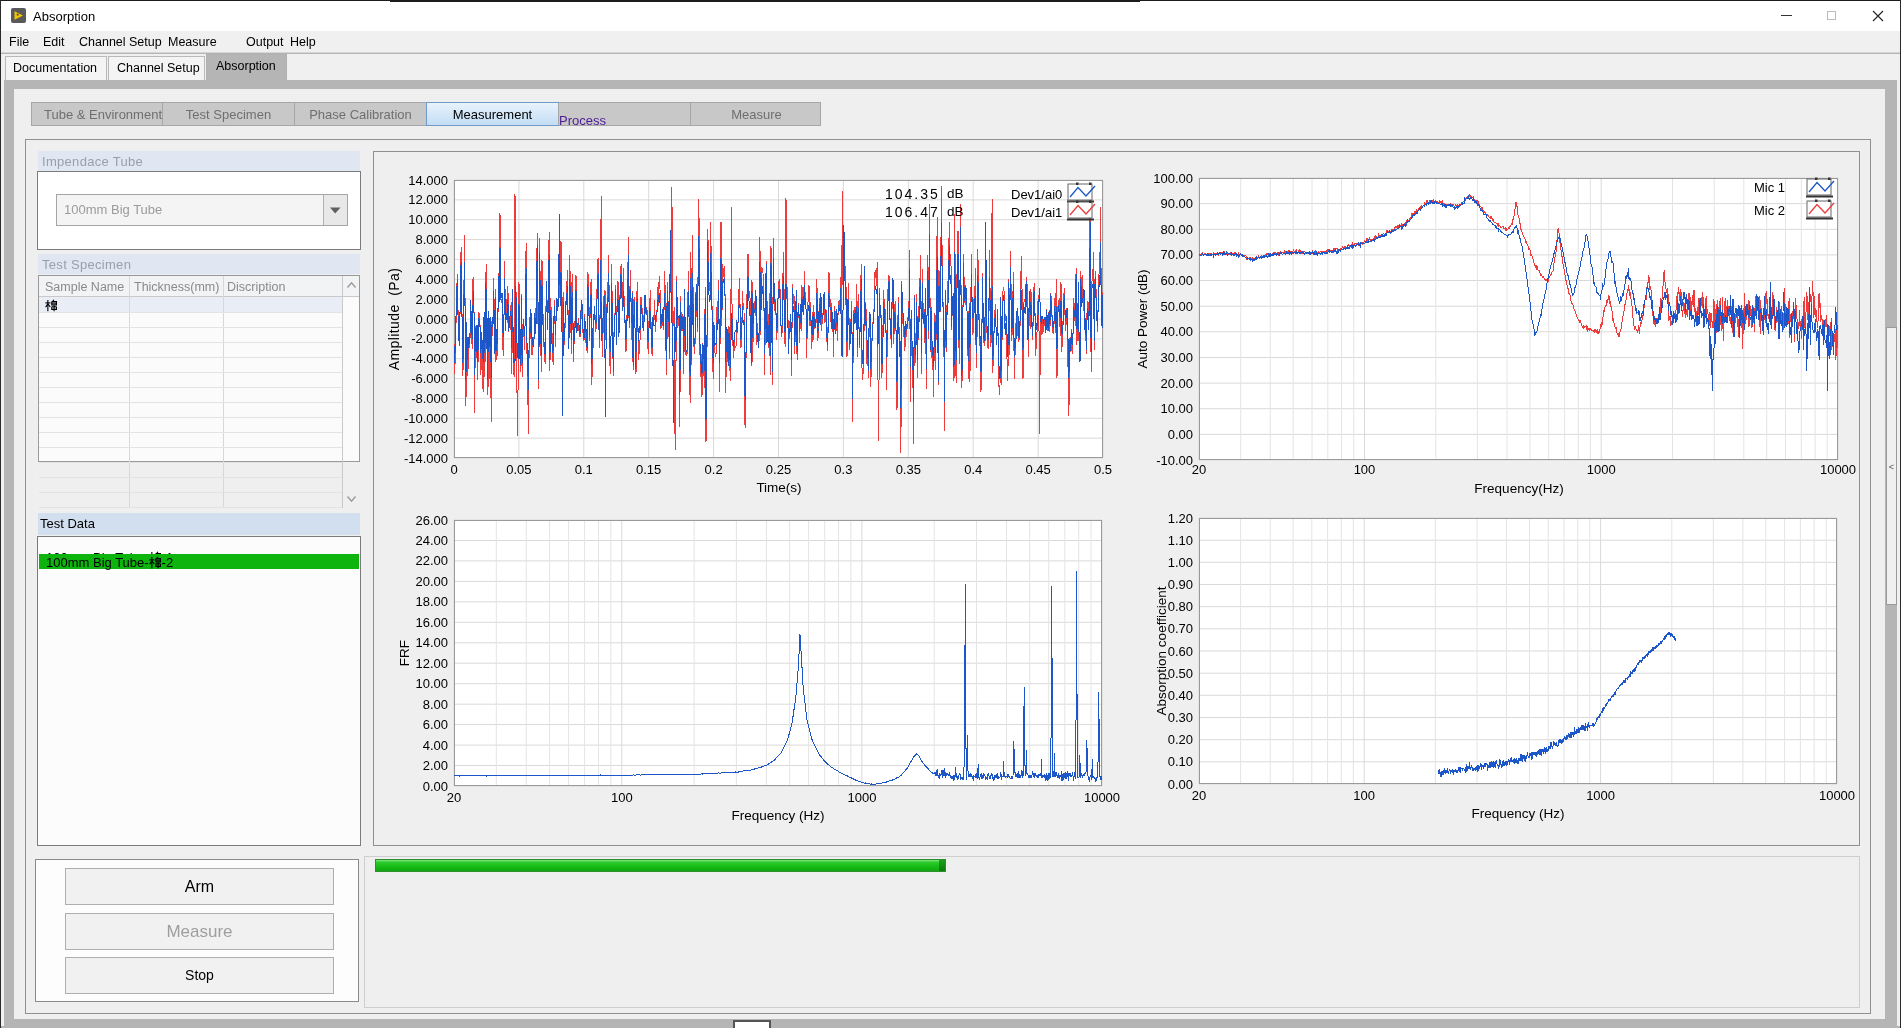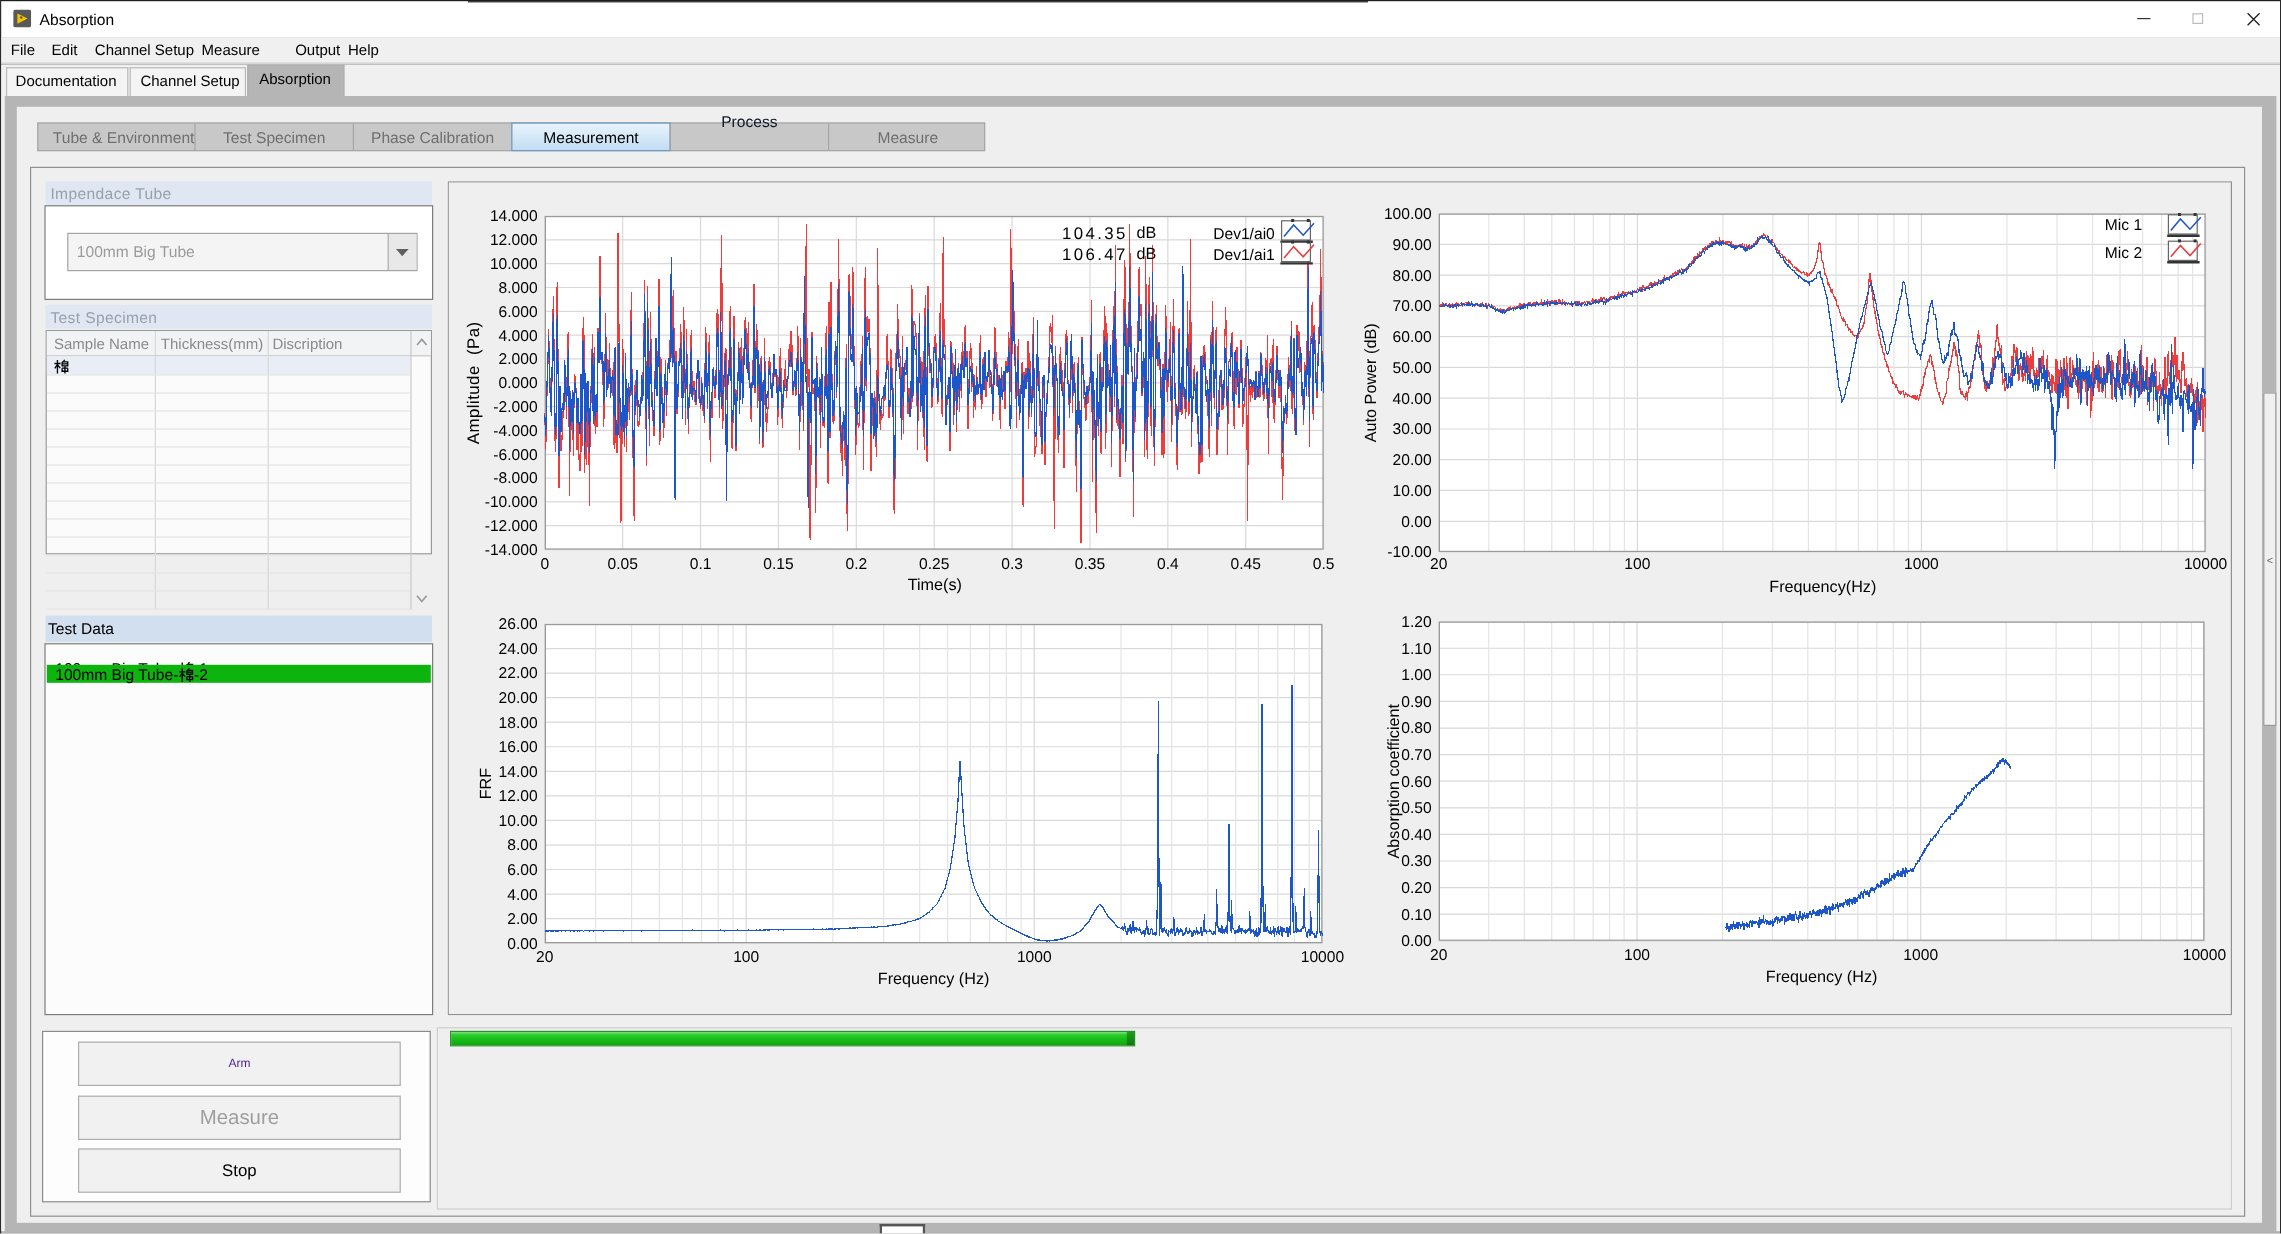--- a/index.html
+++ b/index.html
@@ -48,21 +48,21 @@
 <div class="a" style="left:31px;top:102px;width:790px;height:24px;background:#c8c8c8;border:1px solid #a6a6a6"></div>
 <div class="a" style="left:162px;top:103px;width:1px;height:22px;background:#a6a6a6"></div>
 <div class="a" style="left:294px;top:103px;width:1px;height:22px;background:#a6a6a6"></div>
 <div class="a" style="left:426px;top:102px;width:133px;height:24px;background:linear-gradient(#e8f3fc,#c3ddf4);border:1px solid #6f9cc6"></div>
 <div class="a" style="left:558px;top:103px;width:1px;height:22px;background:#a6a6a6"></div>
 <div class="a" style="left:690px;top:103px;width:1px;height:22px;background:#a6a6a6"></div>
 <div class="a" style="left:31px;top:107px;width:131px;text-align:right;color:#6f6f6f;font-size:13px">Tube &amp; Environment</div>
 <div class="a" style="left:163px;top:107px;width:131px;text-align:center;color:#6f6f6f;font-size:13px">Test Specimen</div>
 <div class="a" style="left:295px;top:107px;width:131px;text-align:center;color:#6f6f6f;font-size:13px">Phase Calibration</div>
 <div class="a" style="left:427px;top:107px;width:131px;text-align:center;color:#000;font-size:13px">Measurement</div>
-<div class="a" style="left:559px;top:94px;width:131px;text-align:center;color:#0f172a;font-size:13px">Process</div>
+<div class="a" style="left:559px;top:113px;width:131px;text-align:left;color:#4c1d95;font-size:13px">Process</div>
 <div class="a" style="left:691px;top:107px;width:131px;text-align:center;color:#6f6f6f;font-size:13px">Measure</div>
 
 <div class="a" style="left:25px;top:139px;width:1846px;height:875px;border:1px solid #909090"></div>
 
 <div class="a" style="left:38px;top:151px;width:322px;height:20px;background:#e0e7f2"></div>
 <div class="a" style="left:42px;top:154px;color:#97a1ad;font-size:13px;letter-spacing:0.3px">Impendace Tube</div>
 <div class="a" style="left:37px;top:171px;width:324px;height:79px;background:#fff;border:1px solid #7b7b7b"></div>
 <div class="a" style="left:56px;top:194px;width:292px;height:32px;background:#f4f4f4;border:1px solid #a5a5a5"></div>
 <div class="a" style="left:64px;top:202px;color:#9b9b9b;font-size:13px">100mm Big Tube</div>
 <div class="a" style="left:323px;top:195px;width:24px;height:30px;background:#e8e8e8;border-left:1px solid #b0b0b0"></div>
@@ -146,21 +146,21 @@
             <line x1="68" y1="6" x2="60" y2="20" stroke="#000000" stroke-width="8.5" fill="none"></line>
             <line x1="52" y1="32" x2="88" y2="32" stroke="#000000" stroke-width="8.5" fill="none"></line>
             <polyline points="52,60 52,80 88,80 88,60" stroke="#000000" stroke-width="8.5" fill="none"></polyline>
             <line x1="52" y1="60" x2="88" y2="60" stroke="#000000" stroke-width="8.5" fill="none"></line>
             <line x1="70" y1="48" x2="70" y2="95" stroke="#000000" stroke-width="8.5" fill="none"></line>
           </g>
         </svg></span>-2</div>
 </div>
 
 <div class="a" style="left:35px;top:859px;width:324px;height:143px;background:#fdfdfd;border:1px solid #8a8a8a"></div>
-<div class="a" style="left:65px;top:868px;width:269px;height:37px;background:#f1f1f1;border:1px solid #aeaeae;text-align:center;line-height:35px;color:#4c1d95;font-size:10px">Arm</div>
+<div class="a" style="left:65px;top:868px;width:269px;height:37px;background:#f1f1f1;border:1px solid #aeaeae;text-align:center;line-height:35px;color:#000000;font-size:16px">Arm</div>
 <div class="a" style="left:65px;top:913px;width:269px;height:37px;background:#f1f1f1;border:1px solid #aeaeae;text-align:center;line-height:35px;color:#9e9e9e;font-size:17px">Measure</div>
 <div class="a" style="left:65px;top:957px;width:269px;height:37px;background:#f1f1f1;border:1px solid #aeaeae;text-align:center;line-height:35px;color:#000;font-size:14px">Stop</div>
 
 <div class="a" style="left:373px;top:151px;width:1487px;height:695px"><svg width="1487" height="695" viewBox="0 0 1487 695" font-family="Liberation Sans, sans-serif">
 <rect x="0.5" y="0.5" width="1486" height="694" fill="#efefef" stroke="#909090"></rect>
 <rect x="81" y="29" width="649" height="278" fill="#ffffff"></rect>
 <line x1="81" y1="29.0" x2="730" y2="29.0" stroke="#d9d9d9" stroke-width="1"></line>
 <line x1="81" y1="48.9" x2="730" y2="48.9" stroke="#d9d9d9" stroke-width="1"></line>
 <line x1="81" y1="68.7" x2="730" y2="68.7" stroke="#d9d9d9" stroke-width="1"></line>
 <line x1="81" y1="88.6" x2="730" y2="88.6" stroke="#d9d9d9" stroke-width="1"></line>

